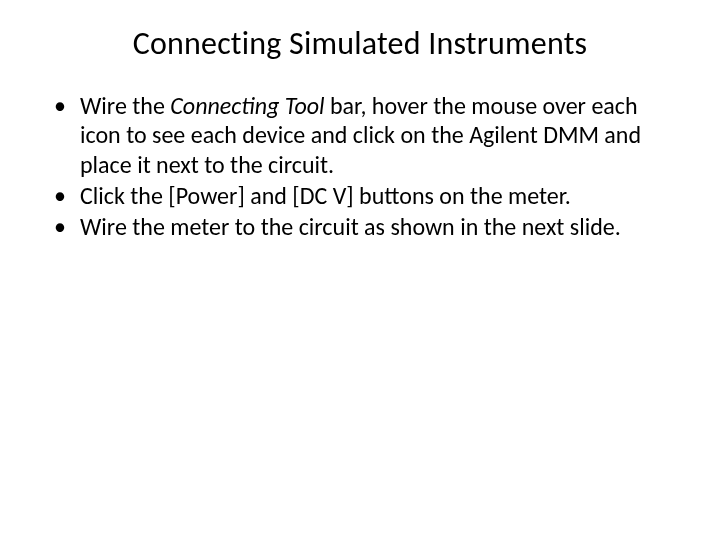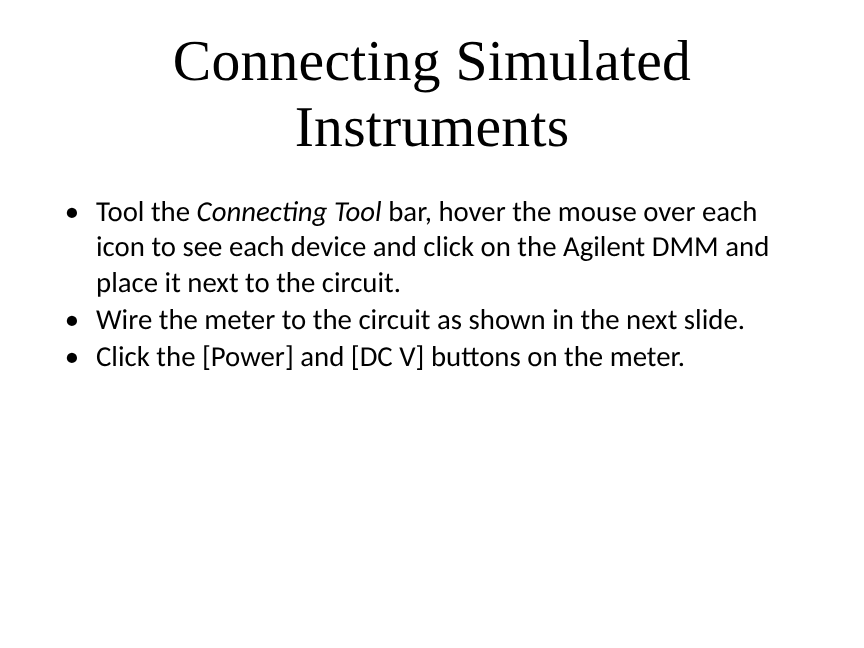--- a/index.html
+++ b/index.html
@@ -5,26 +5,25 @@
     * { margin: 0; padding: 0; box-sizing: border-box; }
     body {
       width: 720px;
       height: 540px;
       background: #fff;
       font-family: Calibri, Arial, sans-serif;
       color: #000;
       padding: 24px 48px 24px 48px;
     }
     .title {
-      font-size: 48px;
+      font-size: 32px;
       font-weight: 400;
       text-align: center;
       margin-bottom: 28px;
       letter-spacing: 0.2px;
-      font-family: Liberation Serif, serif;
     }
     .bullet-list {
       list-style: none;
       padding-left: 28px;
     }
     .bullet-list li {
       position: relative;
       font-size: 24px;
       line-height: 1.22;
       margin-bottom: 2px;
@@ -38,16 +37,16 @@
       font-size: 24px;
     }
     .italic { font-style: italic; }
   </style>
 </head>
 <body>
 
 <h1 class="title">Connecting Simulated Instruments</h1>
 
 <ul class="bullet-list">
-  <li><span>Tool the </span><span class="italic">Connecting Tool</span><span> bar, hover the mouse over each icon to see each device and click on the Agilent DMM and place it next to the circuit.</span></li>
+  <li><span>Wire the </span><span class="italic">Connecting Tool</span><span> bar, hover the mouse over each icon to see each device and click on the Agilent DMM and place it next to the circuit.</span></li>
+  <li>Click the [Power] and [DC V] buttons on the meter.</li>
   <li>Wire the meter to the circuit as shown in the next slide.</li>
-  <li>Click the [Power] and [DC V] buttons on the meter.</li>
 </ul>
 
 </body></html>

